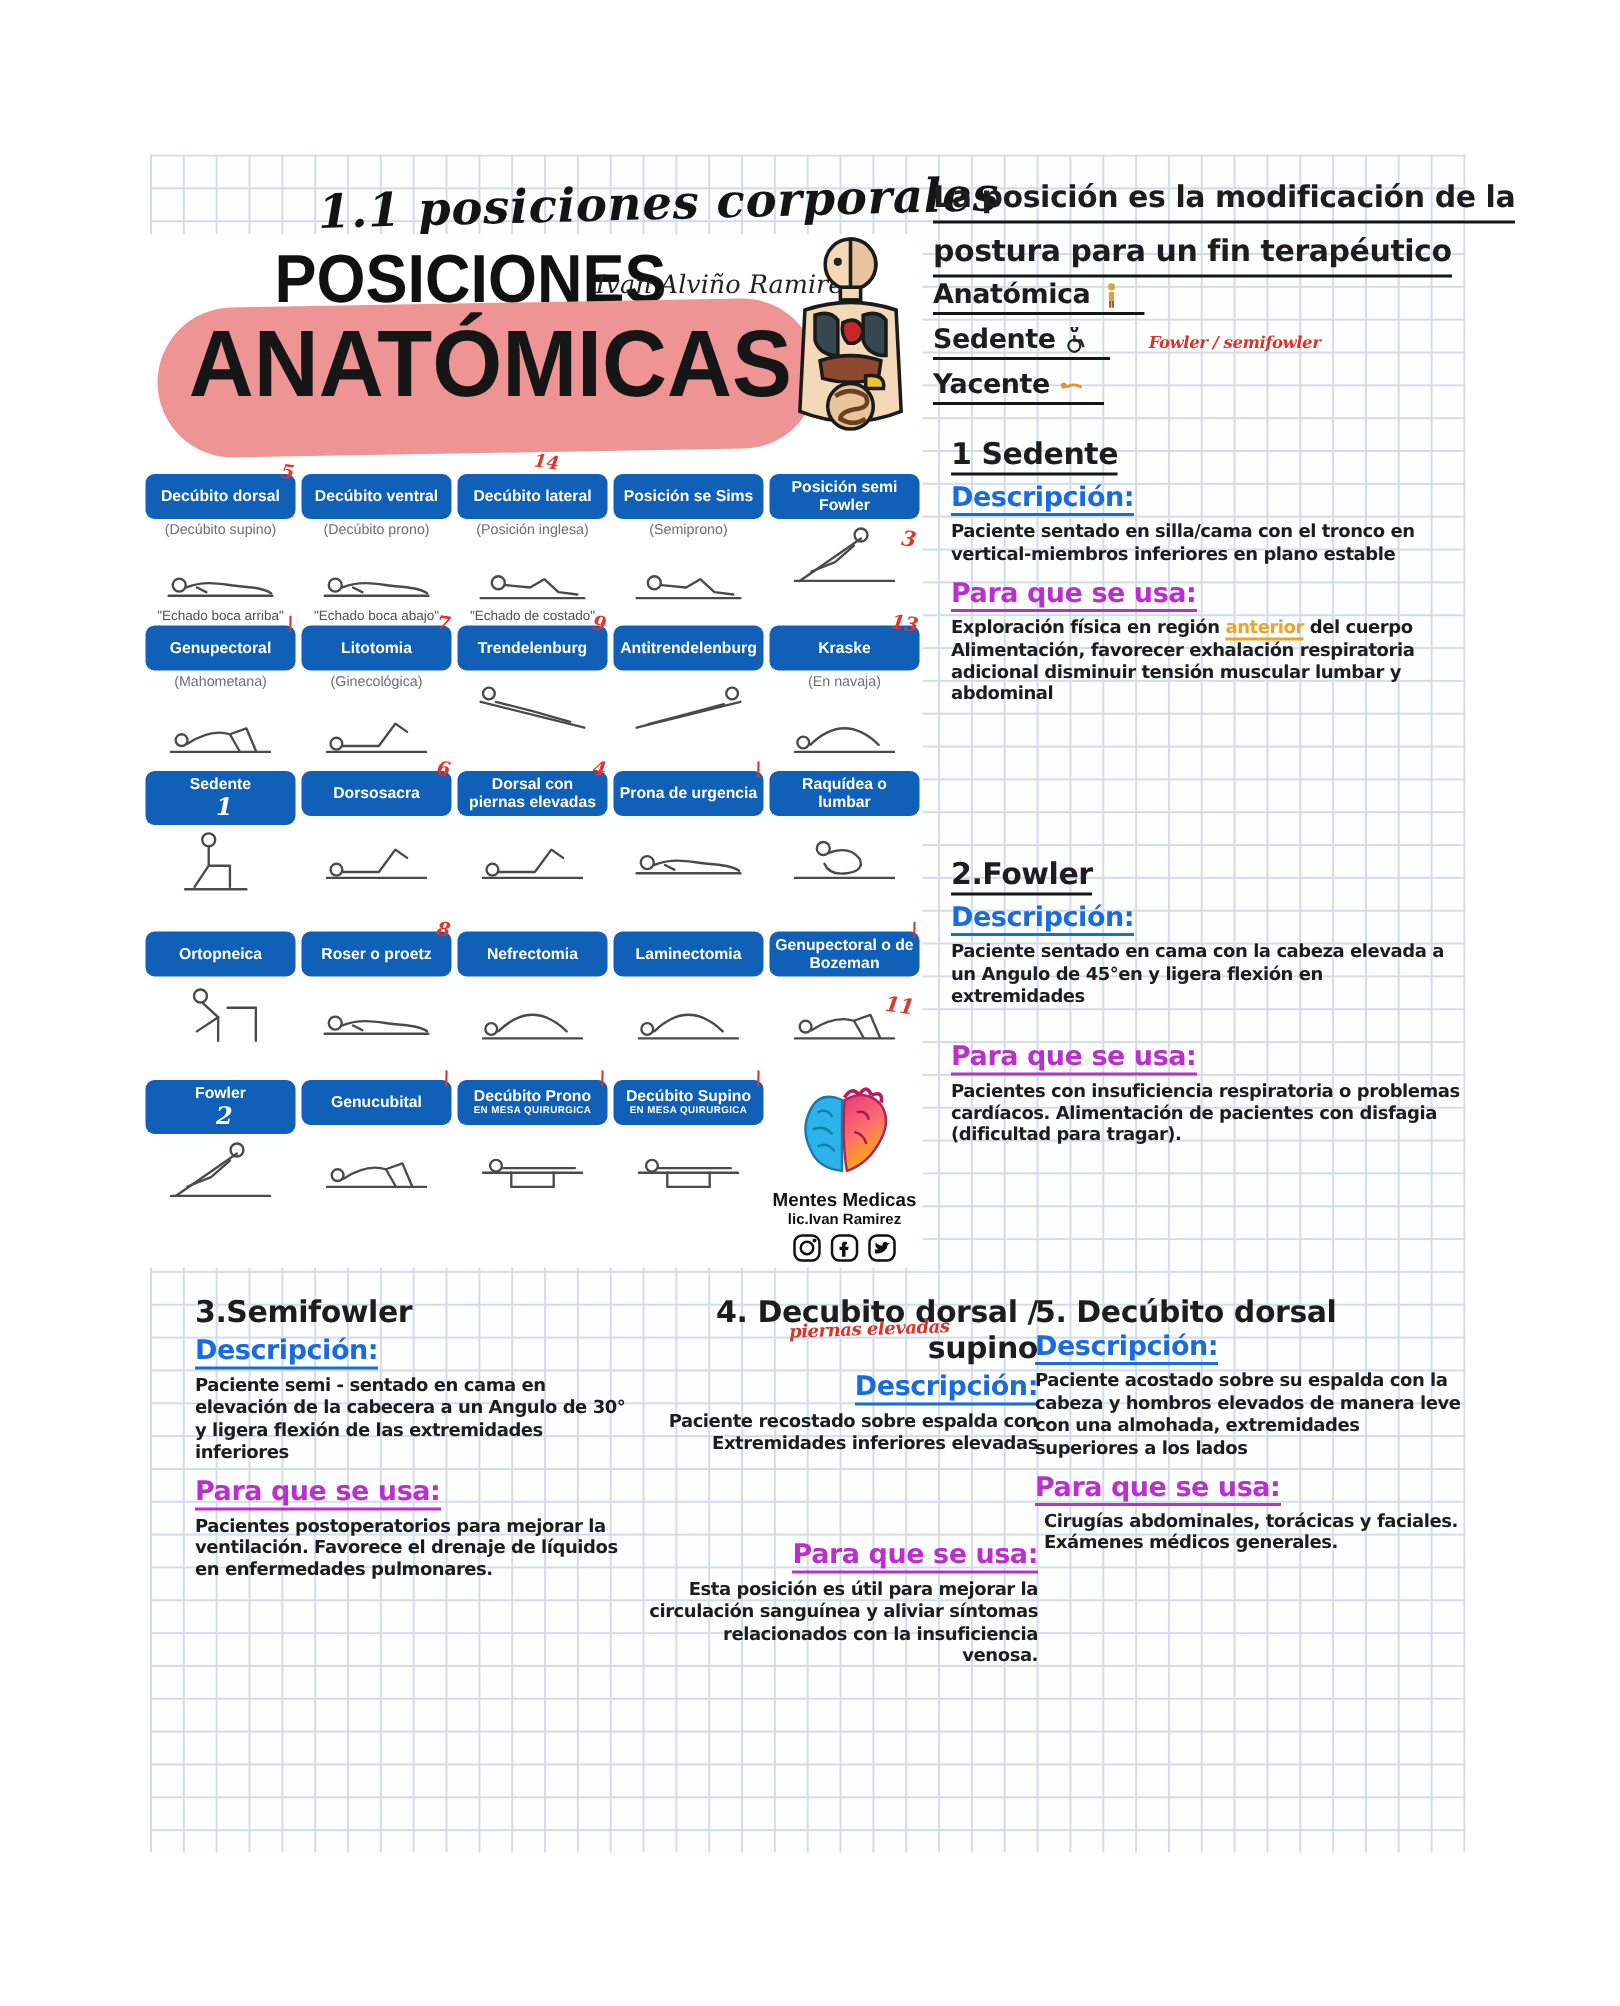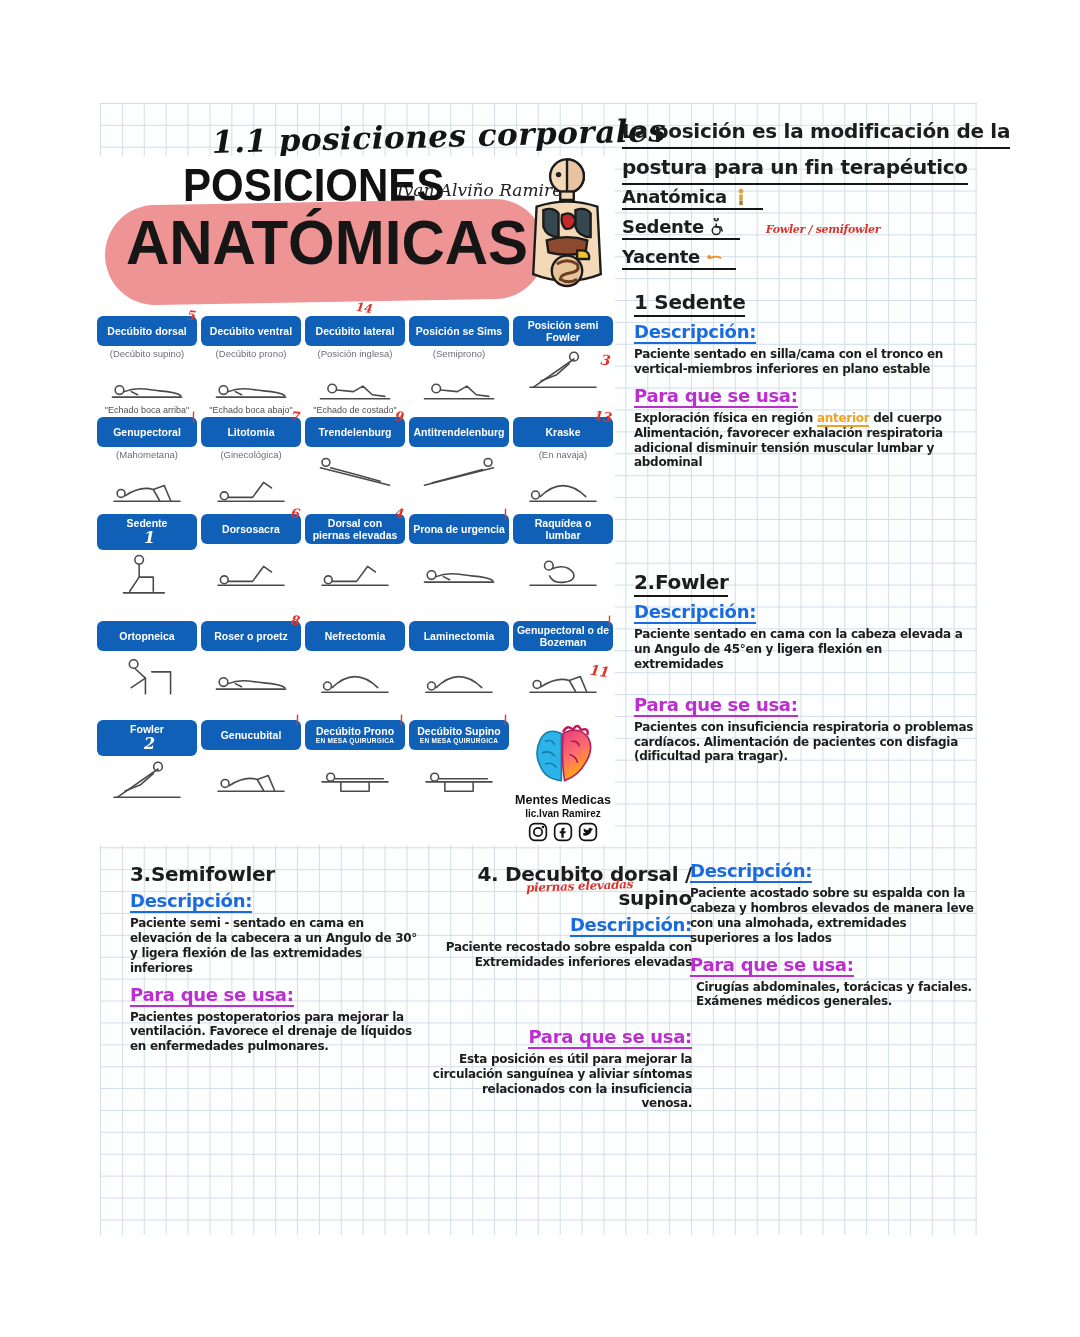--- a/index.html
+++ b/index.html
@@ -549,18 +549,19 @@
   <div class="sec s4 hand">
     <h3>4. Decubito dorsal / supino</h3>
     <span class="rednote s4-note">piernas elevadas</span>
     <span class="lbl-desc">Descripción:</span>
     <div class="para">Paciente recostado sobre espalda con Extremidades inferiores elevadas</div>
     <span class="lbl-uso" style="margin-top:56px;">Para que se usa:</span>
     <div class="para">Esta posición es útil para mejorar la circulación sanguínea y aliviar síntomas relacionados con la insuficiencia venosa.</div>
   </div>
 
   <div class="sec s5 hand">
+    <h3>5. Decúbito dorsal</h3>
     <span class="lbl-desc" style="margin-top:-2px;">Descripción:</span>
     <div class="para">Paciente acostado sobre su espalda con la cabeza y hombros elevados de manera leve con una almohada, extremidades superiores a los lados</div>
     <span class="lbl-uso">Para que se usa:</span>
     <div class="para" style="padding-left:6px;">Cirugías abdominales, torácicas y faciales. Exámenes médicos generales.</div>
   </div>
 </div>
 
 </body></html>

